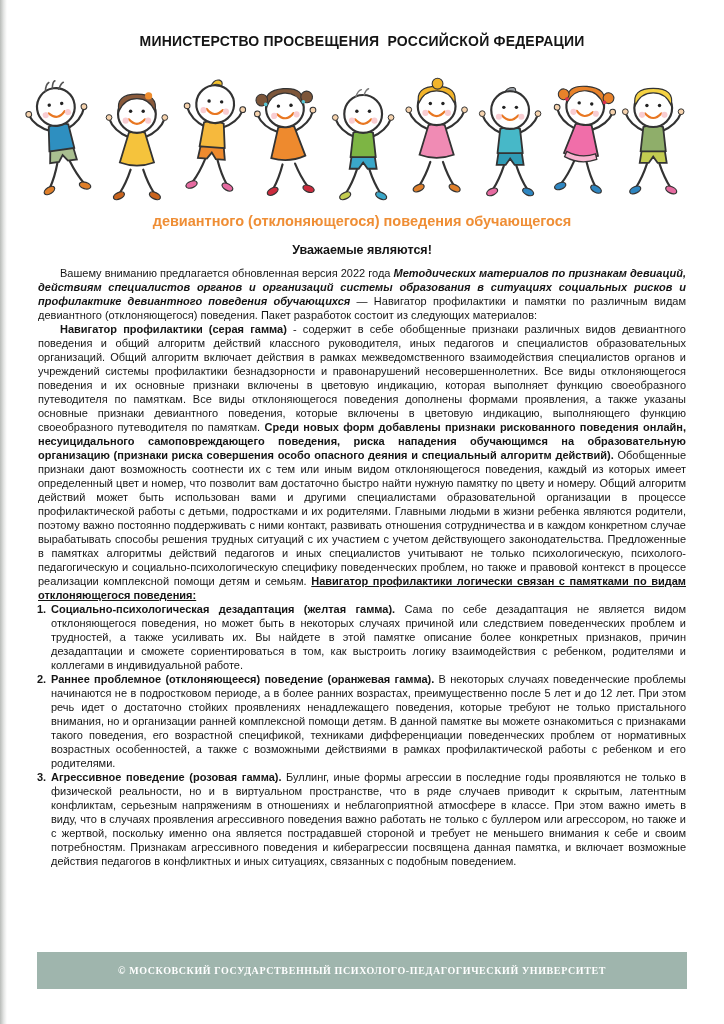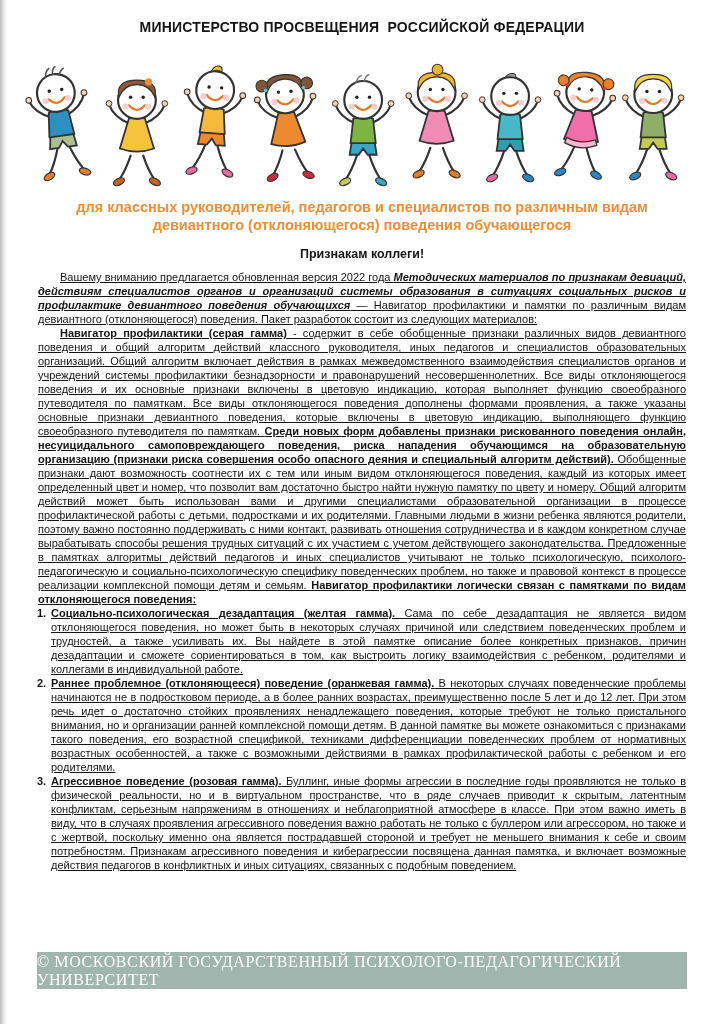--- a/index.html
+++ b/index.html
@@ -20,21 +20,21 @@
   .scan-edge{
     position:absolute;left:0;top:0;bottom:0;width:7px;
     background:linear-gradient(90deg,#b9bcb9,#e6e7e6 55%,#ffffff);
     z-index:5;
   }
   .ministry{
     text-align:center;
     font-weight:bold;
     font-size:14px;
     letter-spacing:.2px;
-    padding-top:19px;
+    padding-top:33px;
     white-space:pre;
   }
   .illustration{
     display:block;
     width:700px;height:150px;
     margin:5px auto 0 auto;
   }
   .title-block{
     text-align:center;
     color:var(--accent);
@@ -47,21 +47,20 @@
     text-align:center;
     font-weight:bold;
     font-size:12.5px;
     margin-top:13px;
   }
   .content{
     margin:9px 38px 0 38px;
     font-size:11px;
     line-height:14px;
     text-align:justify;
-    text-decoration:underline;
   }
   .para{margin:0;}
   .para.indent{text-indent:22px;}
   .bold{font-weight:bold;}
   .italic{font-style:italic;}
   .underline{text-decoration:underline;}
   .li{
     position:relative;
     padding-left:13px;
     margin:0;
@@ -71,22 +70,22 @@
     left:-1px;
     font-weight:bold;
   }
   .footer-bar{
     position:absolute;
     left:37px;top:952px;
     width:650px;height:37px;
     background:var(--footer-bg);
     color:#ffffff;
     font-family:"Liberation Serif",serif;
-    font-weight:normal;
-    font-size:16px;
+    font-weight:bold;
+    font-size:10px;
     letter-spacing:.6px;
     display:flex;align-items:center;justify-content:center;
     text-align:left;
   }
 </style>
 </head>
 <body>
 
 <div class="scan-edge"></div>
 
@@ -213,25 +212,24 @@
     <ellipse cx="20" cy="121" rx="6.5" ry="3.6" transform="rotate(-25 20 121)" fill="#2e86c1" stroke="#333" stroke-width="1.4"></ellipse>
     <ellipse cx="60" cy="121" rx="6.5" ry="3.6" transform="rotate(25 60 121)" fill="#e66aa0" stroke="#333" stroke-width="1.4"></ellipse>
     <path d="M29,51 q11,-5 22,0 l3,27 q-14,5 -28,0 z" fill="#8fae6a" stroke="#333" stroke-width="2"></path>
     <path d="M27,78 l26,0 2,13 -10,0 -5,-7 -5,7 -10,0 z" fill="#c3cc51" stroke="#333" stroke-width="2"></path>
     <use href="#k-head"></use>
     <path d="M20,27 Q16,8 40,8 Q64,8 60,27 Q54,13 40,13 Q26,13 20,27 Z" fill="#f5d243" stroke="#333" stroke-width="1.3"></path>
   </g>
 </svg>
 
 <div class="title-block">
-  <div>для классных руководителей, педагогов и специалистов по различным видам</div>
   <div>девиантного (отклоняющегося) поведения обучающегося</div>
 </div>
 
-<div class="greeting">Признакам коллеги!</div>
+<div class="greeting">Уважаемые являются!</div>
 
 <div class="content">
   <div>
       <p class="para indent"><span>Вашему вниманию предлагается обновленная версия 2022 года </span><span class="bold italic">Методических материалов по признакам девиаций, действиям специалистов органов и организаций системы образования в ситуациях социальных рисков и профилактике девиантного поведения обучающихся</span><span> — Навигатор профилактики и памятки по различным видам девиантного (отклоняющегося) поведения. Пакет разработок состоит из следующих материалов:</span></p>
       <p class="para indent"><span class="bold">Навигатор профилактики (серая гамма)</span><span> - содержит в себе обобщенные признаки различных видов девиантного поведения и общий алгоритм действий классного руководителя, иных педагогов и специалистов образовательных организаций. Общий алгоритм включает действия в рамках межведомственного взаимодействия специалистов органов и учреждений системы профилактики безнадзорности и правонарушений несовершеннолетних. Все виды отклоняющегося поведения и их основные признаки включены в цветовую индикацию, которая выполняет функцию своеобразного путеводителя по памяткам. Все виды отклоняющегося поведения дополнены формами проявления, а также указаны основные признаки девиантного поведения, которые включены в цветовую индикацию, выполняющего функцию своеобразного путеводителя по памяткам. </span><span class="bold">Среди новых форм добавлены признаки рискованного поведения онлайн, несуицидального самоповреждающего поведения, риска нападения обучающимся на образовательную организацию (признаки риска совершения особо опасного деяния и специальный алгоритм действий).</span><span> Обобщенные признаки дают возможность соотнести их с тем или иным видом отклоняющегося поведения, каждый из которых имеет определенный цвет и номер, что позволит вам достаточно быстро найти нужную памятку по цвету и номеру. Общий алгоритм действий может быть использован вами и другими специалистами образовательной организации в процессе профилактической работы с детьми, подростками и их родителями. Главными людьми в жизни ребенка являются родители, поэтому важно постоянно поддерживать с ними контакт, развивать отношения сотрудничества и в каждом конкретном случае вырабатывать способы решения трудных ситуаций с их участием с учетом действующего законодательства. Предложенные в памятках алгоритмы действий педагогов и иных специалистов учитывают не только психологическую, психолого-педагогическую и социально-психологическую специфику поведенческих проблем, но также и правовой контекст в процессе реализации комплексной помощи детям и семьям. </span><span class="bold underline">Навигатор профилактики логически связан с памятками по видам отклоняющегося поведения:</span></p>
     </div>
   <div>
       <div class="li"><span class="num">1.</span><span class="bold">Социально-психологическая дезадаптация (желтая гамма).</span><span> Сама по себе дезадаптация не является видом отклоняющегося поведения, но может быть в некоторых случаях причиной или следствием поведенческих проблем и трудностей, а также усиливать их. Вы найдете в этой памятке описание более конкретных признаков, причин дезадаптации и сможете сориентироваться в том, как выстроить логику взаимодействия с ребенком, родителями и коллегами в индивидуальной работе.</span></div>
       <div class="li"><span class="num">2.</span><span class="bold">Раннее проблемное (отклоняющееся) поведение (оранжевая гамма).</span><span> В некоторых случаях поведенческие проблемы начинаются не в подростковом периоде, а в более ранних возрастах, преимущественно после 5 лет и до 12 лет. При этом речь идет о достаточно стойких проявлениях ненадлежащего поведения, которые требуют не только пристального внимания, но и организации ранней комплексной помощи детям. В данной памятке вы можете ознакомиться с признаками такого поведения, его возрастной спецификой, техниками дифференциации поведенческих проблем от нормативных возрастных особенностей, а также с возможными действиями в рамках профилактической работы с ребенком и его родителями.</span></div>
       <div class="li"><span class="num">3.</span><span class="bold">Агрессивное поведение (розовая гамма).</span><span> Буллинг, иные формы агрессии в последние годы проявляются не только в физической реальности, но и в виртуальном пространстве, что в ряде случаев приводит к скрытым, латентным конфликтам, серьезным напряжениям в отношениях и неблагоприятной атмосфере в классе. При этом важно иметь в виду, что в случаях проявления агрессивного поведения важно работать не только с буллером или агрессором, но также и с жертвой, поскольку именно она является пострадавшей стороной и требует не меньшего внимания к себе и своим потребностям. Признакам агрессивного поведения и киберагрессии посвящена данная памятка, и включает возможные действия педагогов в конфликтных и иных ситуациях, связанных с подобным поведением.</span></div>

